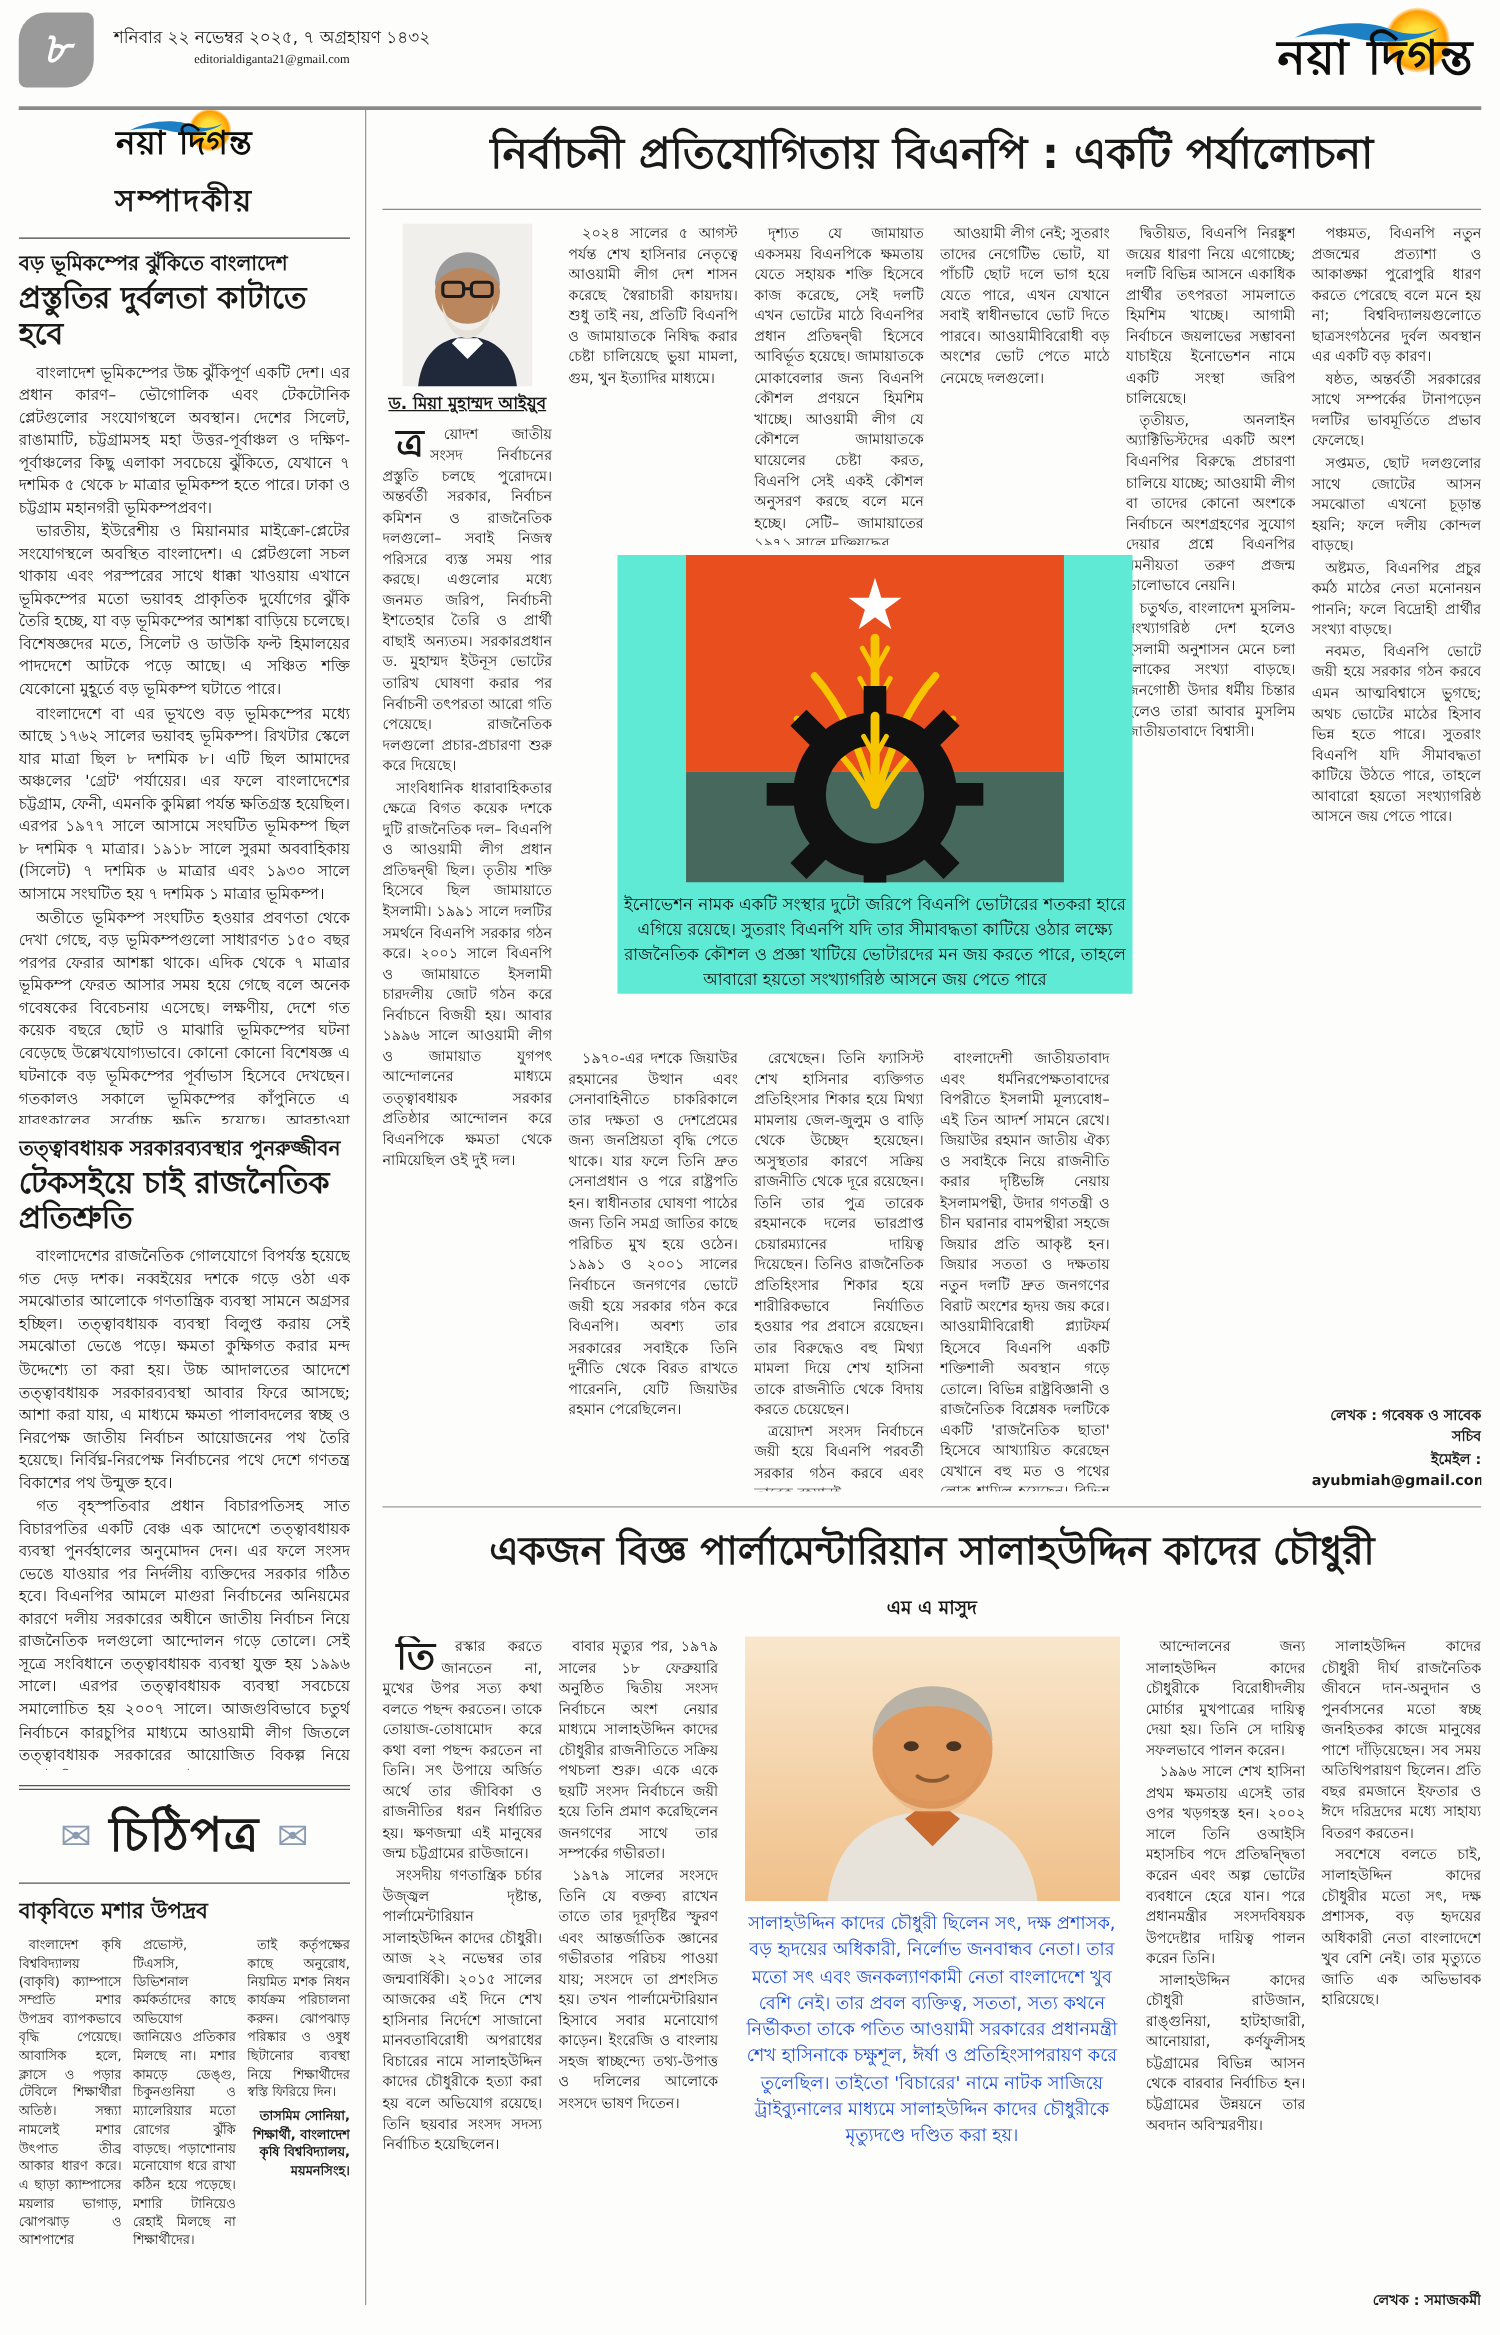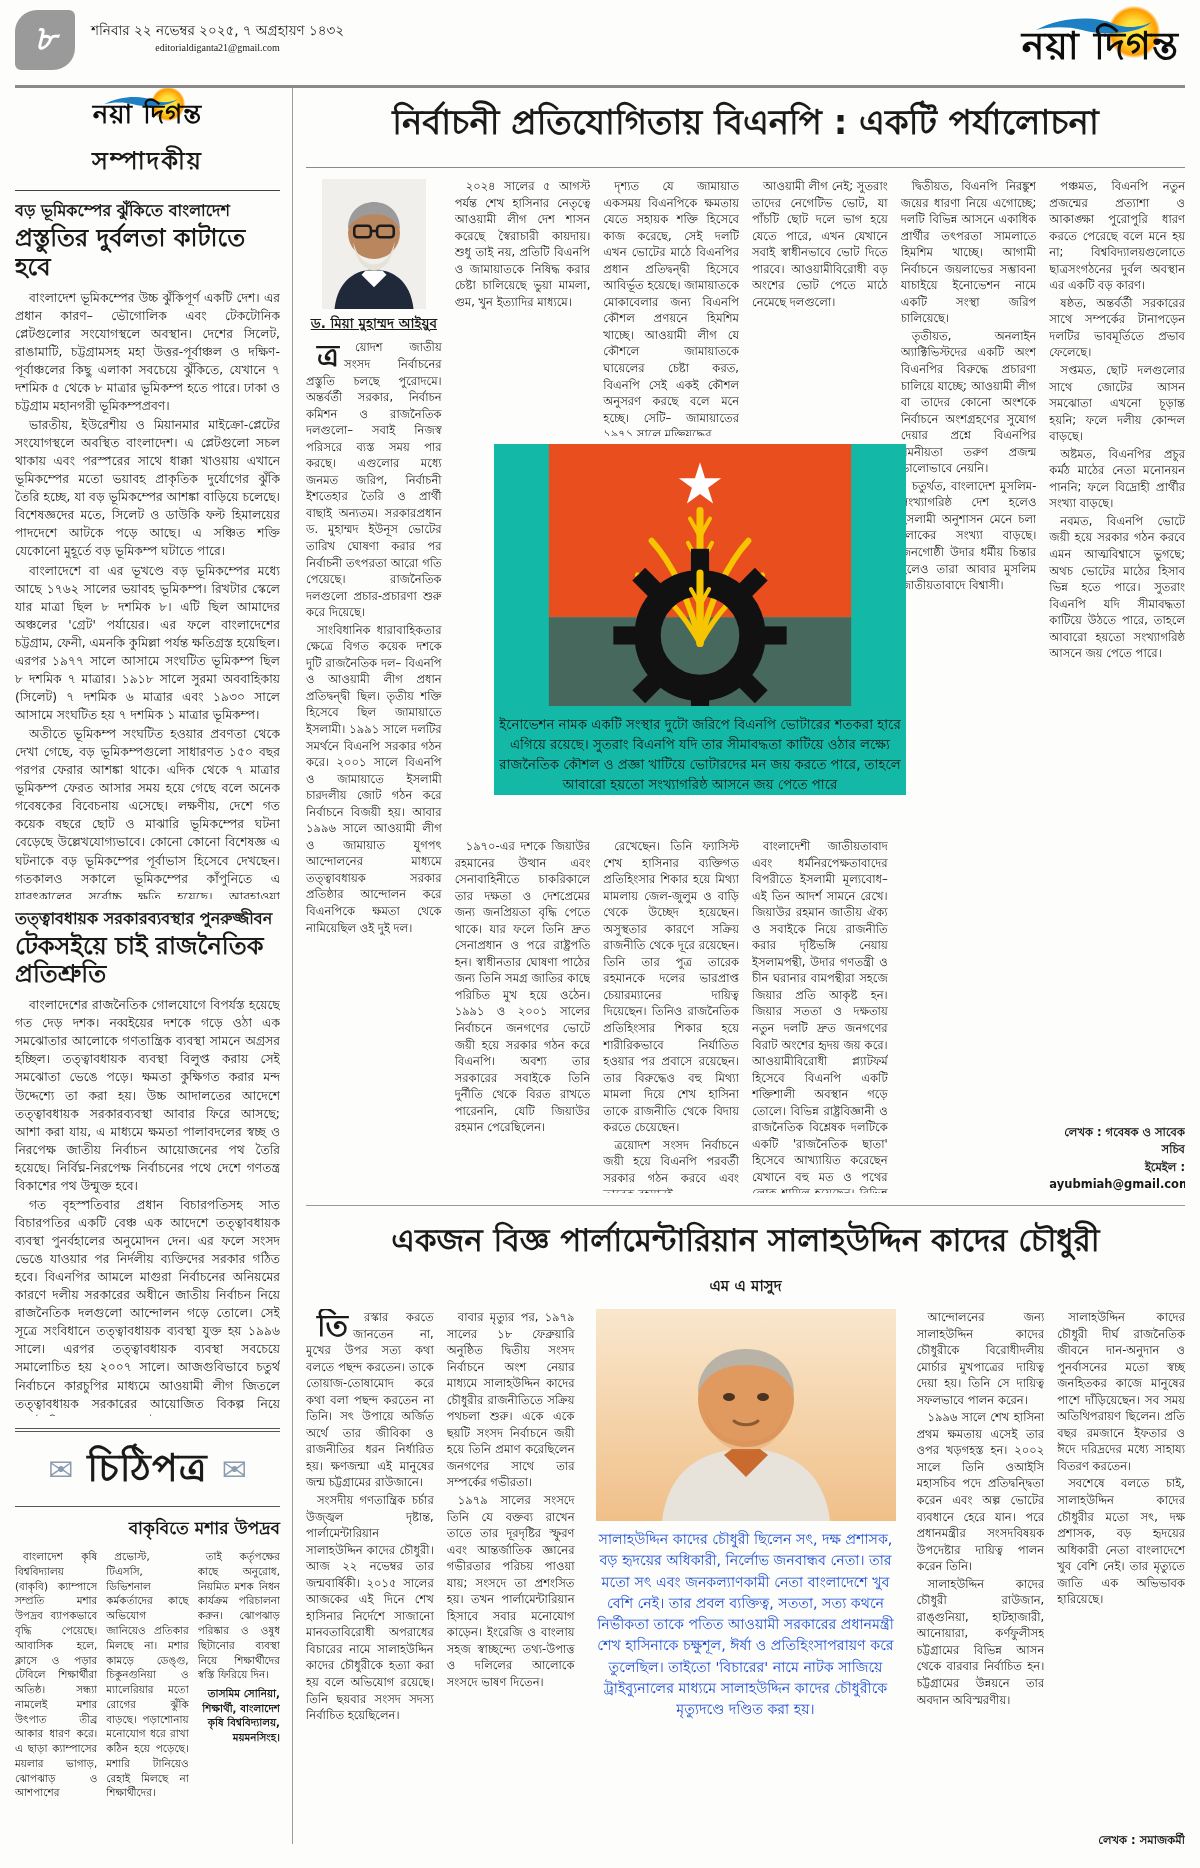--- a/index.html
+++ b/index.html
@@ -46,21 +46,21 @@
   .ed-body { font-size:12.3px; line-height:1.47; text-align:justify; overflow:hidden; }
   .ed-body p { text-indent:14px; margin-bottom:1px; }
   .ed1 .ed-body { max-height:610px; }
   .ed2 .ed-body { max-height:420px; }
 
   .letters { margin-top:12px; border-top:4px double #555; padding-top:6px; }
   .letters-head { display:flex; align-items:center; justify-content:center; gap:14px;
                   border-bottom:1px solid #555; padding-bottom:4px; }
   .mail-icon { font-size:30px; color:#8b9bb0; line-height:1; }
   .letters-title { font-size:38px; font-weight:bold; letter-spacing:1px; }
-  .letter-title { text-align:right; font-size:17px; font-weight:bold; margin:8px 0 6px; }
+  .letter-title { text-align:left; font-size:17px; font-weight:bold; margin:8px 0 6px; }
   .letters-cols { display:flex; gap:9px; height:250px; overflow:hidden; }
   .lcol { flex:1; font-size:10.4px; line-height:1.42; text-align:justify; overflow:hidden; }
   .lcol p { text-indent:8px; }
   .letter-sig { margin-top:4px; font-weight:bold; text-align:right; font-size:10.4px; line-height:1.4; }
 
   
   .a1-title { text-align:center; font-size:34px; font-weight:bold; padding:8px 0 14px;
               border-bottom:1px solid #8a8a8a; }
   .a1-body { position:relative; display:flex; gap:13px; height:1015px; margin-top:10px; overflow:hidden; }
   .col { flex:1 1 0; font-size:11.5px; line-height:1.44; text-align:justify; overflow:hidden;
@@ -72,21 +72,21 @@
   .colflex .txt { flex:1; overflow:hidden; }
   .writer { text-align:right; font-weight:bold; font-size:11.5px; line-height:1.5; padding-top:4px; }
 
   .author-box { text-align:center; margin-bottom:6px; }
   .author-box svg { width:104px; height:132px; display:block; margin:0 auto; }
   .author-name { font-size:13.5px; font-weight:bold; margin-top:4px;text-decoration:underline; }
 
   .dropcap p:first-child::first-letter { float:left; font-size:30px; line-height:1; font-weight:bold;
                                          margin:2px 5px 0 0; }
 
-  .a1-figure { position:absolute; left:188px; top:266px; width:412px; background:#14b8a6; text-align:center; }
+  .a1-figure { position:absolute; left:188px; top:266px; width:412px; background:#5eead4; text-align:center; }
   .a1-figure svg { width:306px; height:262px; display:block; margin:0 auto; }
   .flag-caption { font-size:13.3px; line-height:1.5; margin-top:9px; text-align:center; color:#111; }
 
   .article-divider { border:none; border-top:1px solid #999; margin:12px 0 6px; }
 
   
   .a2-title { text-align:center; font-size:31px; font-weight:bold; padding:4px 0 2px; }
   .a2-byline { text-align:center; font-size:15px; font-weight:bold; margin:4px 0 10px; }
   .a2-body { display:flex; gap:13px; height:540px; overflow:hidden; }
   .centercol { flex:none; width:316px; display:flex; flex-direction:column; overflow:hidden; }

